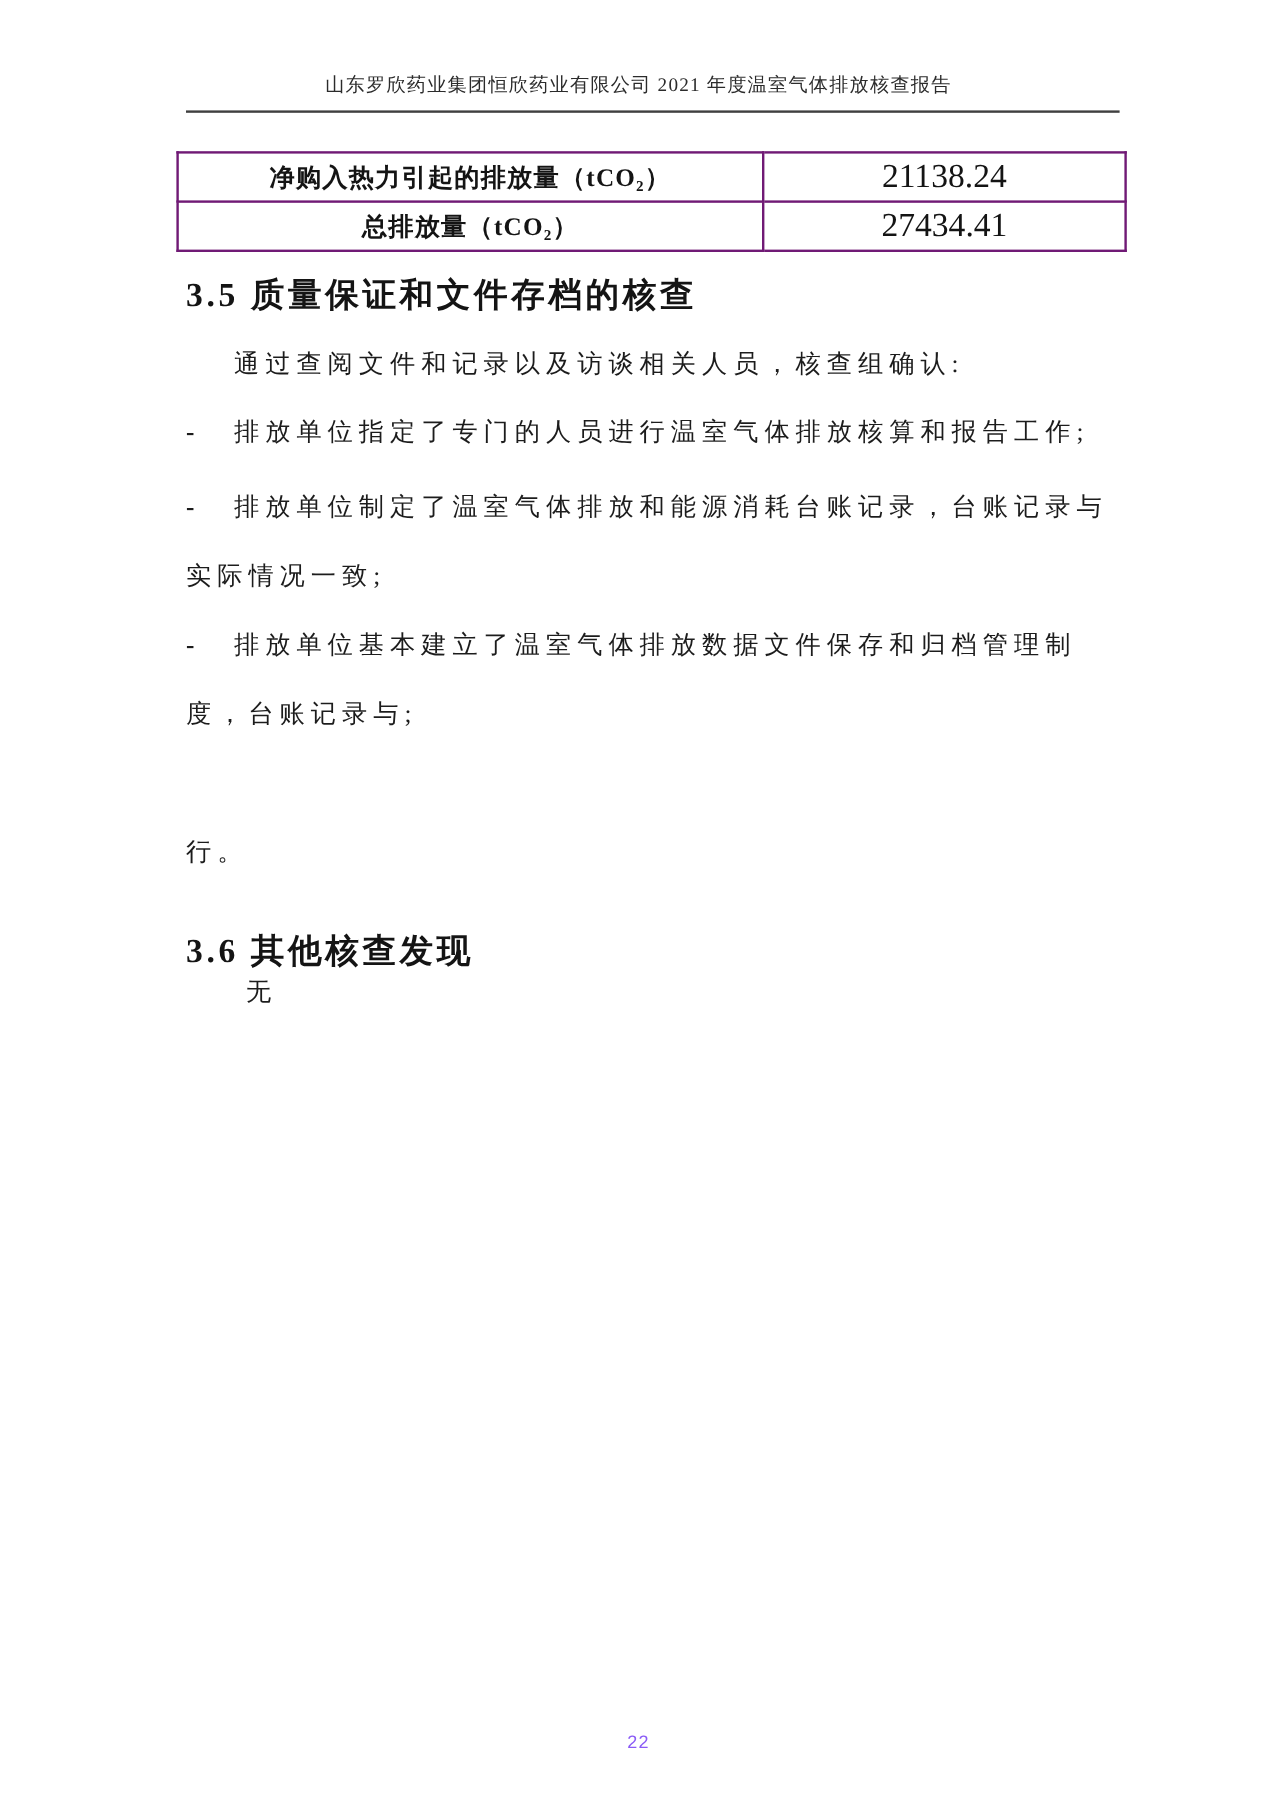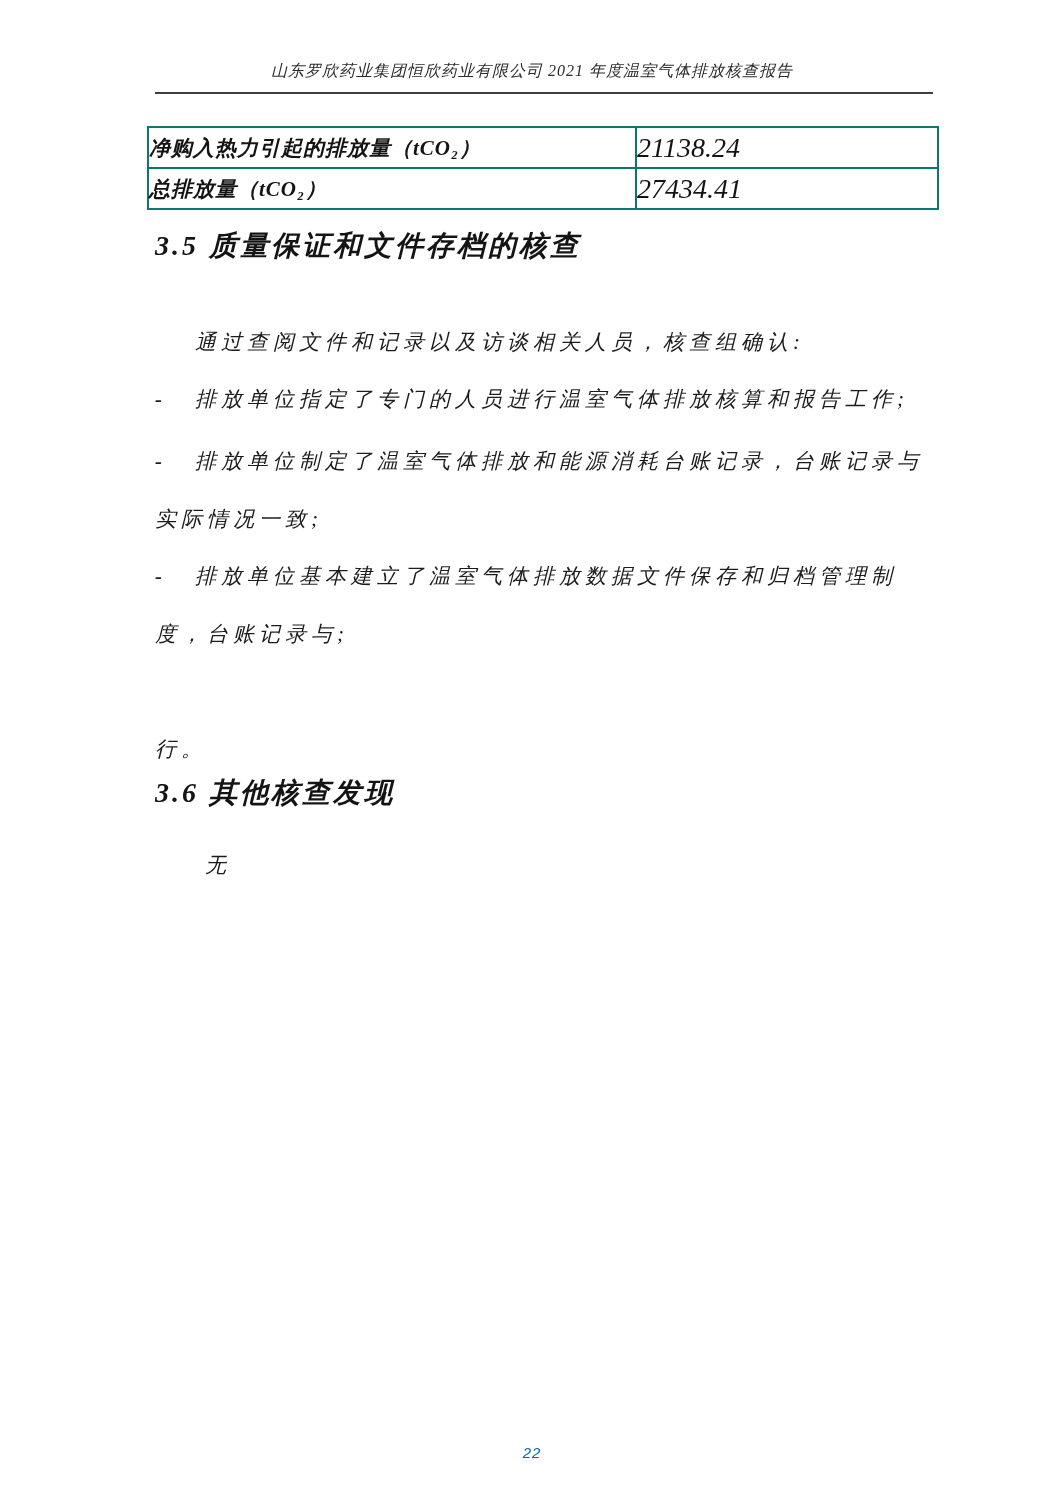--- a/index.html
+++ b/index.html
@@ -8,21 +8,20 @@
     background: #ffffff;
   }
   .page {
     position: relative;
     width: 1064px;
     height: 1512px;
     background: #ffffff;
     overflow: hidden;
     font-family: "Liberation Serif", "DejaVu Serif", serif;
     color: #1c1c1c;
-    font-style: italic;
   }
   .header-title {
     position: absolute;
     top: 61px;
     left: 0;
     width: 100%;
     text-align: center;
     font-size: 16px;
     letter-spacing: 1px;
     color: #2b2b2b;
@@ -38,22 +37,23 @@
   }
   table.emissions {
     position: absolute;
     top: 126px;
     left: 147px;
     width: 792px;
     border-collapse: collapse;
     table-layout: fixed;
   }
   table.emissions td {
-    border: 2px solid #0f766e;
+    border: 2px solid #701a75;
     height: 39px;
+    text-align: center;
     vertical-align: middle;
     padding: 0;
   }
   td.emission-label {
     width: 486px;
     font-weight: bold;
     font-size: 21px;
     letter-spacing: 1px;
     color: #141414;
   }
@@ -69,21 +69,20 @@
     letter-spacing: 3px;
     color: #141414;
     white-space: nowrap;
   }
   .body-line {
     position: absolute;
     font-size: 21px;
     letter-spacing: 5px;
     color: #1c1c1c;
     white-space: nowrap;
-    margin-top: 39px;
   }
   .indented {
     left: 195px;
   }
   .at-margin {
     left: 155px;
   }
   .dash {
     display: inline-block;
     width: 40px;
@@ -92,21 +91,21 @@
   }
   .page-number {
     position: absolute;
     top: 1444px;
     left: 0;
     width: 100%;
     text-align: center;
     font-family: "Liberation Sans", "DejaVu Sans", sans-serif;
     font-size: 15px;
     letter-spacing: 1px;
-    color: #0369a1;
+    color: #8b5cf6;
   }
 </style>
 </head>
 <body>
 
 <div class="page">
 
   <div class="header-title">山东罗欣药业集团恒欣药业有限公司 2021 年度温室气体排放核查报告</div>
   <div class="header-rule"></div>
 

